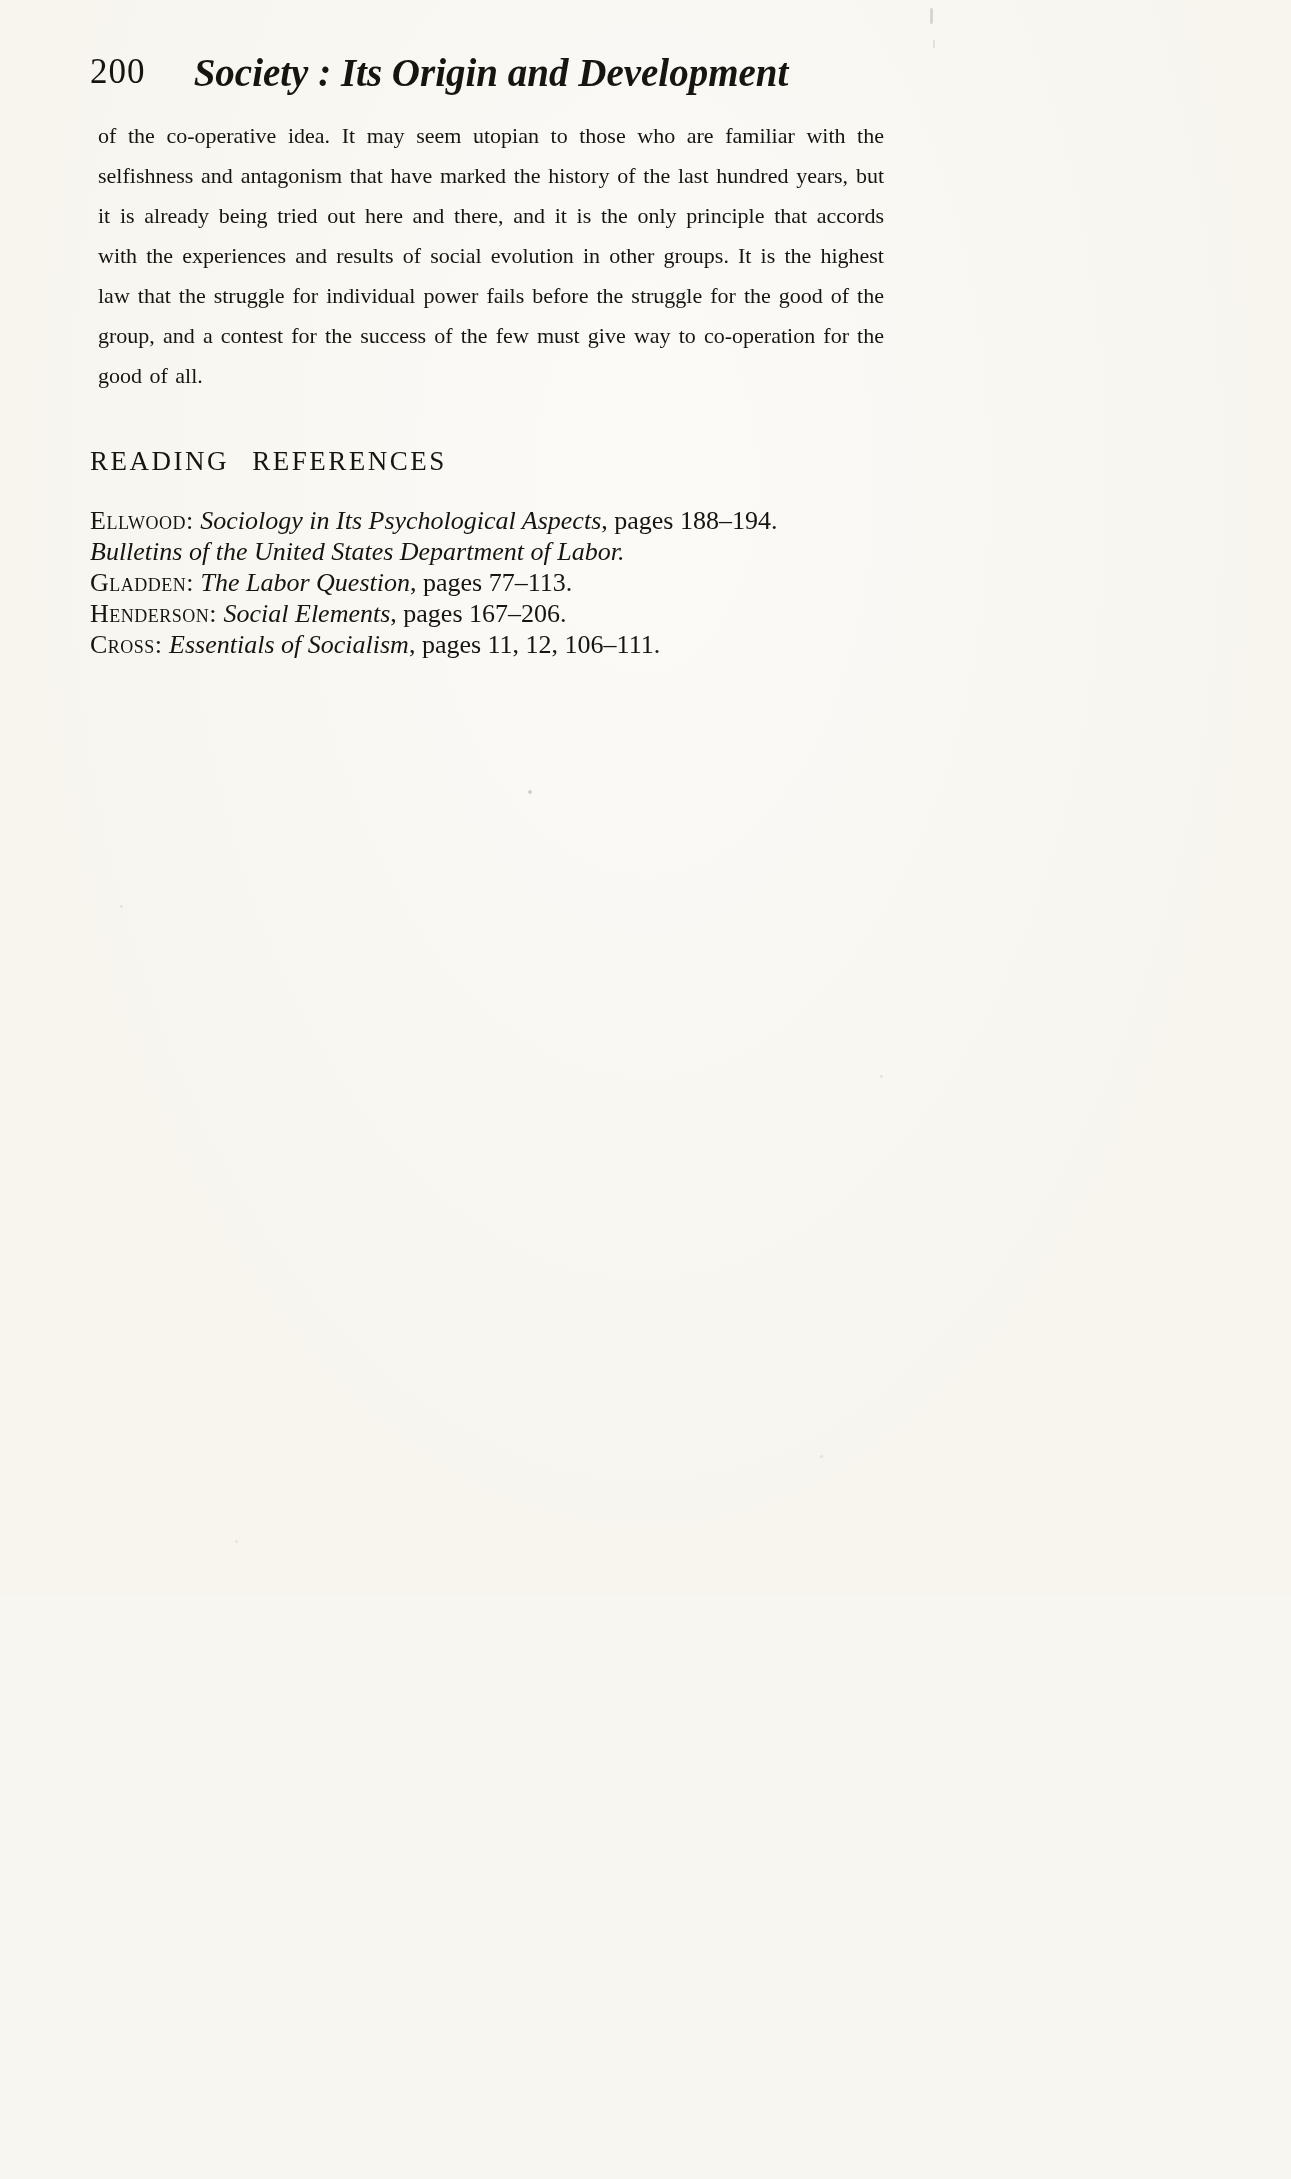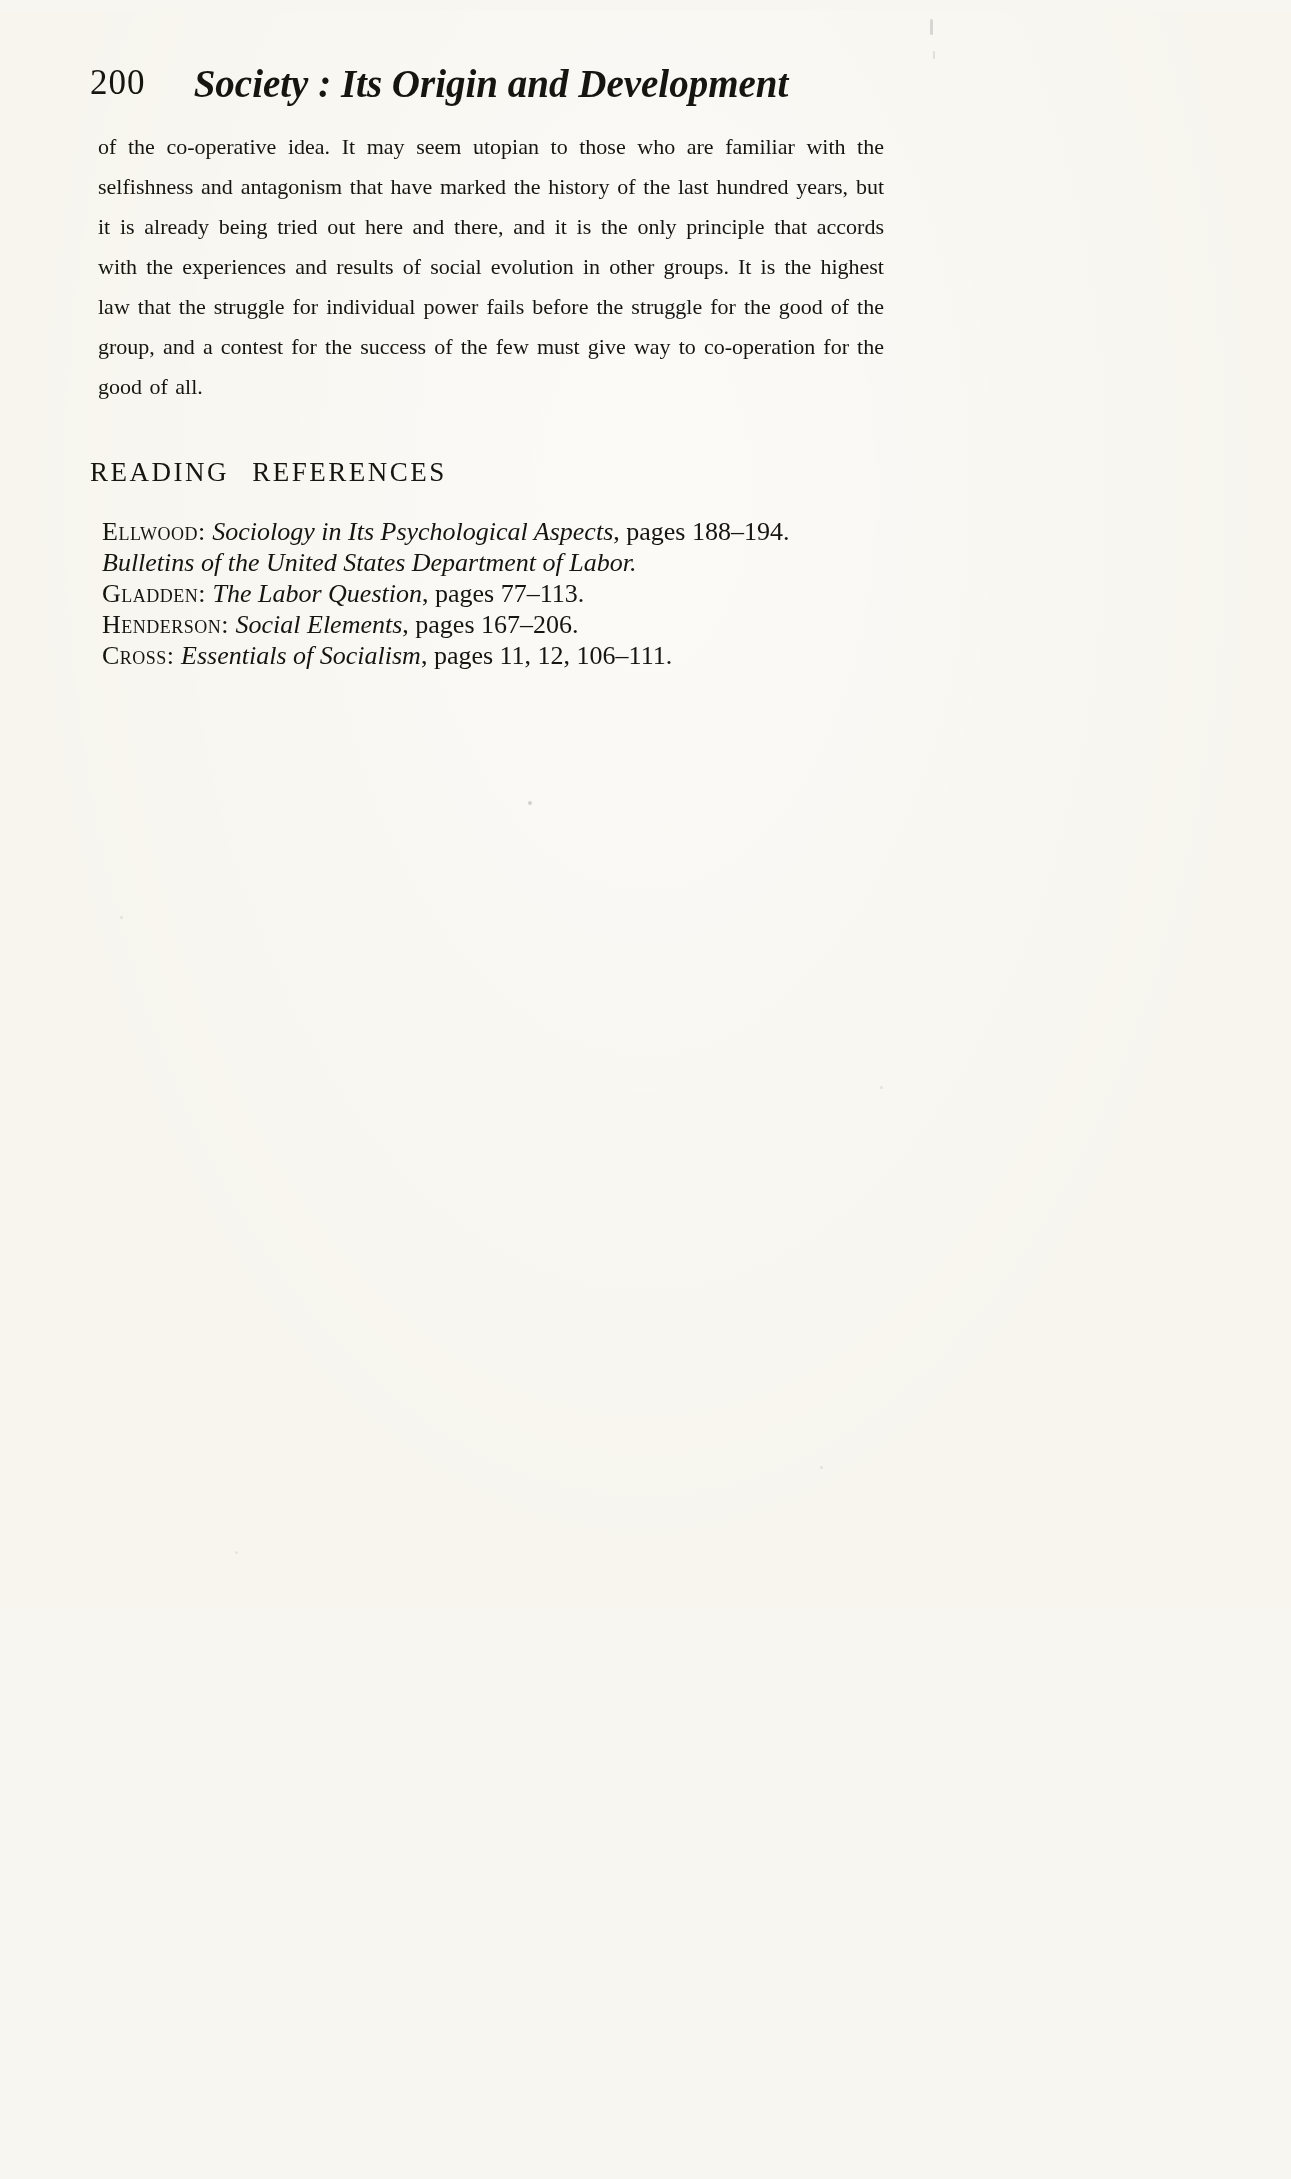--- a/index.html
+++ b/index.html
@@ -10,21 +10,21 @@
     width: 1291px;
     height: 2179px;
     background: #f7f6f0;
     position: relative;
     font-family: "Liberation Serif", "DejaVu Serif", serif;
     color: #17150f;
     overflow: hidden;
   }
   .page {
     position: absolute;
-    top: 11px;
+    top: 0;
     left: 0;
     width: 1291px;
     height: 1596px;
     background:
       radial-gradient(ellipse at 50% 30%, rgba(255,255,255,0.55), rgba(0,0,0,0) 70%),
       #f7f5ee;
   }
   .text-block {
     position: absolute;
     top: 50px;
@@ -63,21 +63,21 @@
   .refs-heading {
     margin: 50px 0 28px 0;
     text-align: left;
     font-weight: normal;
     font-size: 27px;
     letter-spacing: 2.5px;
     word-spacing: 14px;
   }
   .refs-list {
     list-style: none;
-    margin: 12px;
+    margin: 0;
     padding: 0;
     font-size: 26px;
     line-height: 31px;
   }
   .ref-item {
     padding-left: 56px;
     text-indent: -56px;
   }
   .ref-author {
     font-variant: small-caps;

